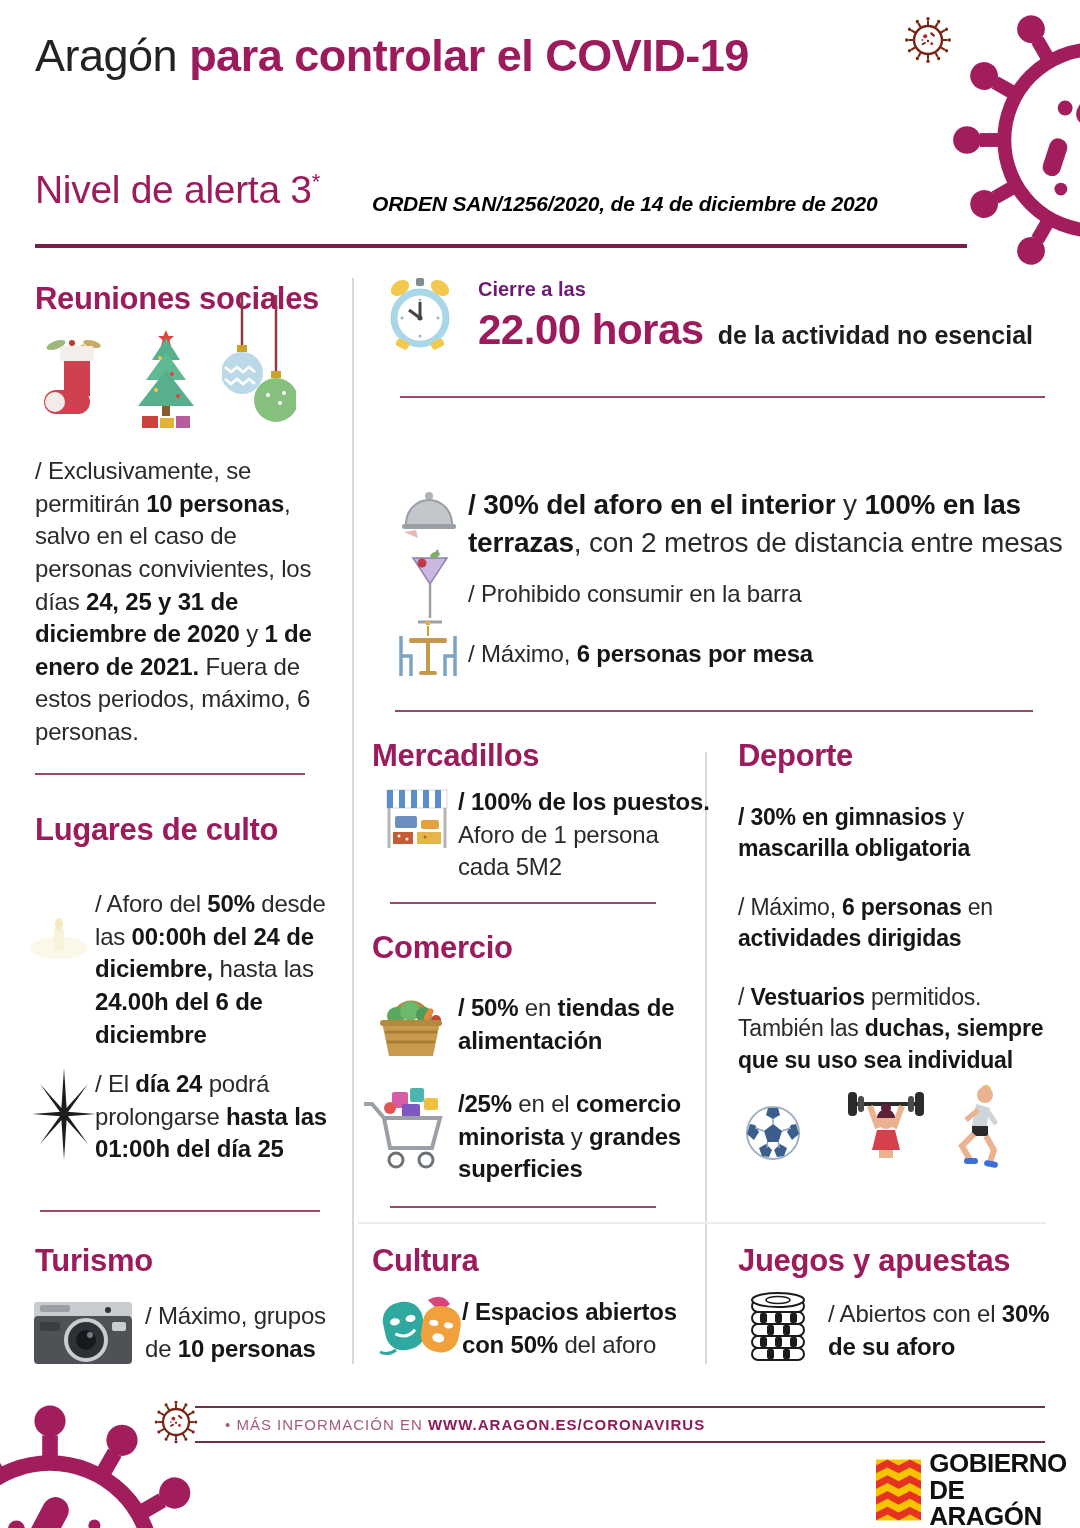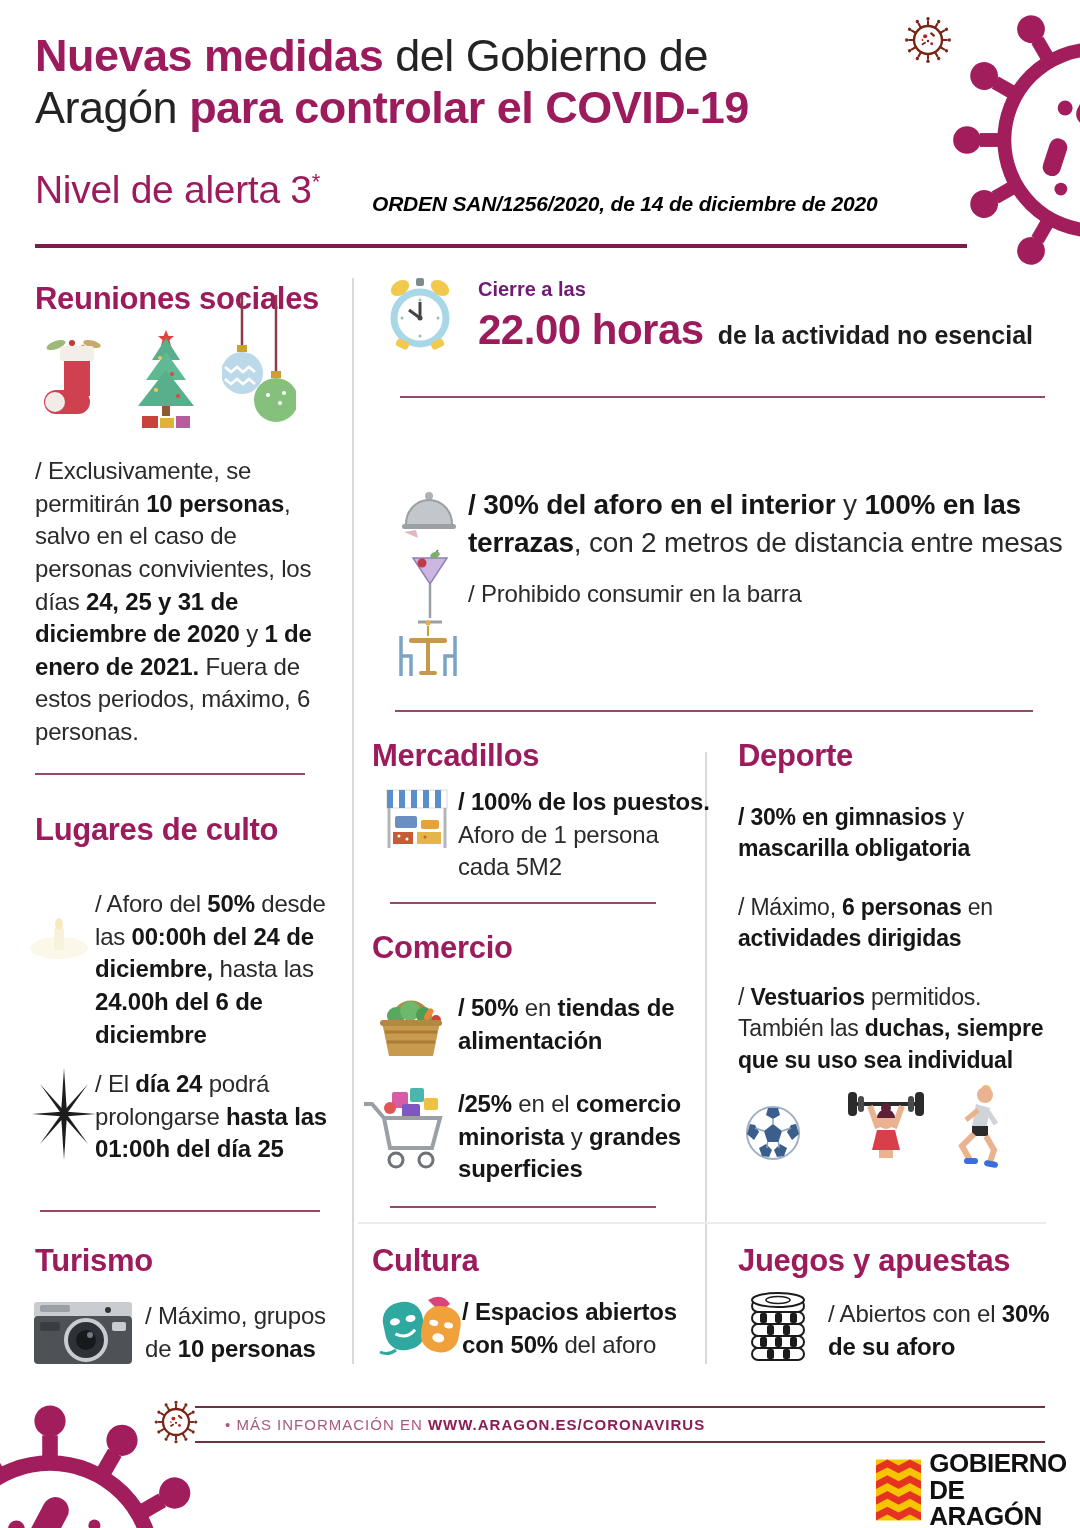--- a/index.html
+++ b/index.html
@@ -94,21 +94,20 @@
       <rect x="23" y="33" width="5" height="2" rx="1" fill="#7A2414" transform="rotate(-30 25 34)"></rect>
       <circle cx="30" cy="31" r="1.3" fill="#7A2414"></circle>
         <circle cx="24" cy="30" r="1" fill="#B3252C"></circle>
     </g>
   </defs>
 </svg>
 
 <div class="page">
 
   <div class="abs title" style="left:35px;top:30px;width:830px">
-    <div><span class="b a">Nuevas medidas</span><span> del Gobierno de</span></div>
     <div><span>Aragón </span><span class="b a">para controlar el COVID-19</span></div>
   </div>
 
   <div class="abs alert" style="left:35px;top:168px"><span>Nivel de alerta 3</span><sup>*</sup></div>
 
   <div class="abs order" style="left:372px;top:192px">ORDEN SAN/1256/2020, de 14 de diciembre de 2020</div>
 
   <svg class="abs icon" style="left:900px;top:12px" width="56" height="56" viewBox="0 0 60 60">
       <use href="#virus-dotted"></use>
     </svg>
@@ -247,20 +246,21 @@
 
   <svg class="abs icon" style="left:395px;top:618px" width="66" height="64" viewBox="0 0 66 64">
     <line x1="33" y1="8" x2="33" y2="18" stroke="#c9a227" stroke-width="2"></line>
     <circle cx="33" cy="5" r="2.5" fill="#e8b13c"></circle>
     <rect x="14" y="20" width="38" height="5" rx="2" fill="#c59a4f"></rect>
     <rect x="31" y="25" width="4" height="28" fill="#c59a4f"></rect>
     <rect x="24" y="53" width="18" height="4" rx="2" fill="#c59a4f"></rect>
     <path d="M6 18 V58 M6 38 H16 V58" stroke="#7aa3c4" stroke-width="3.5" fill="none"></path>
     <path d="M60 18 V58 M60 38 H50 V58" stroke="#7aa3c4" stroke-width="3.5" fill="none"></path>
   </svg>
+  <p class="abs txt" style="left:468px;top:638px;width:560px"><span>/  Máximo, </span><span class="b">6 personas por mesa</span></p>
 
   <div class="abs hr" style="left:395px;top:710px;width:638px"></div>
 
   <div class="abs sec-h" style="left:372px;top:738px">Mercadillos</div>
   <svg class="abs icon" style="left:383px;top:786px" width="68" height="68" viewBox="0 0 68 68">
     <rect x="4" y="4" width="60" height="18" fill="#fff" stroke="#d8d8d8"></rect>
     <rect x="4" y="4" width="6" height="18" fill="#5b8fc9"></rect>
       <rect x="16" y="4" width="6" height="18" fill="#5b8fc9"></rect>
     <rect x="28" y="4" width="6" height="18" fill="#5b8fc9"></rect>
       <rect x="40" y="4" width="6" height="18" fill="#5b8fc9"></rect>

